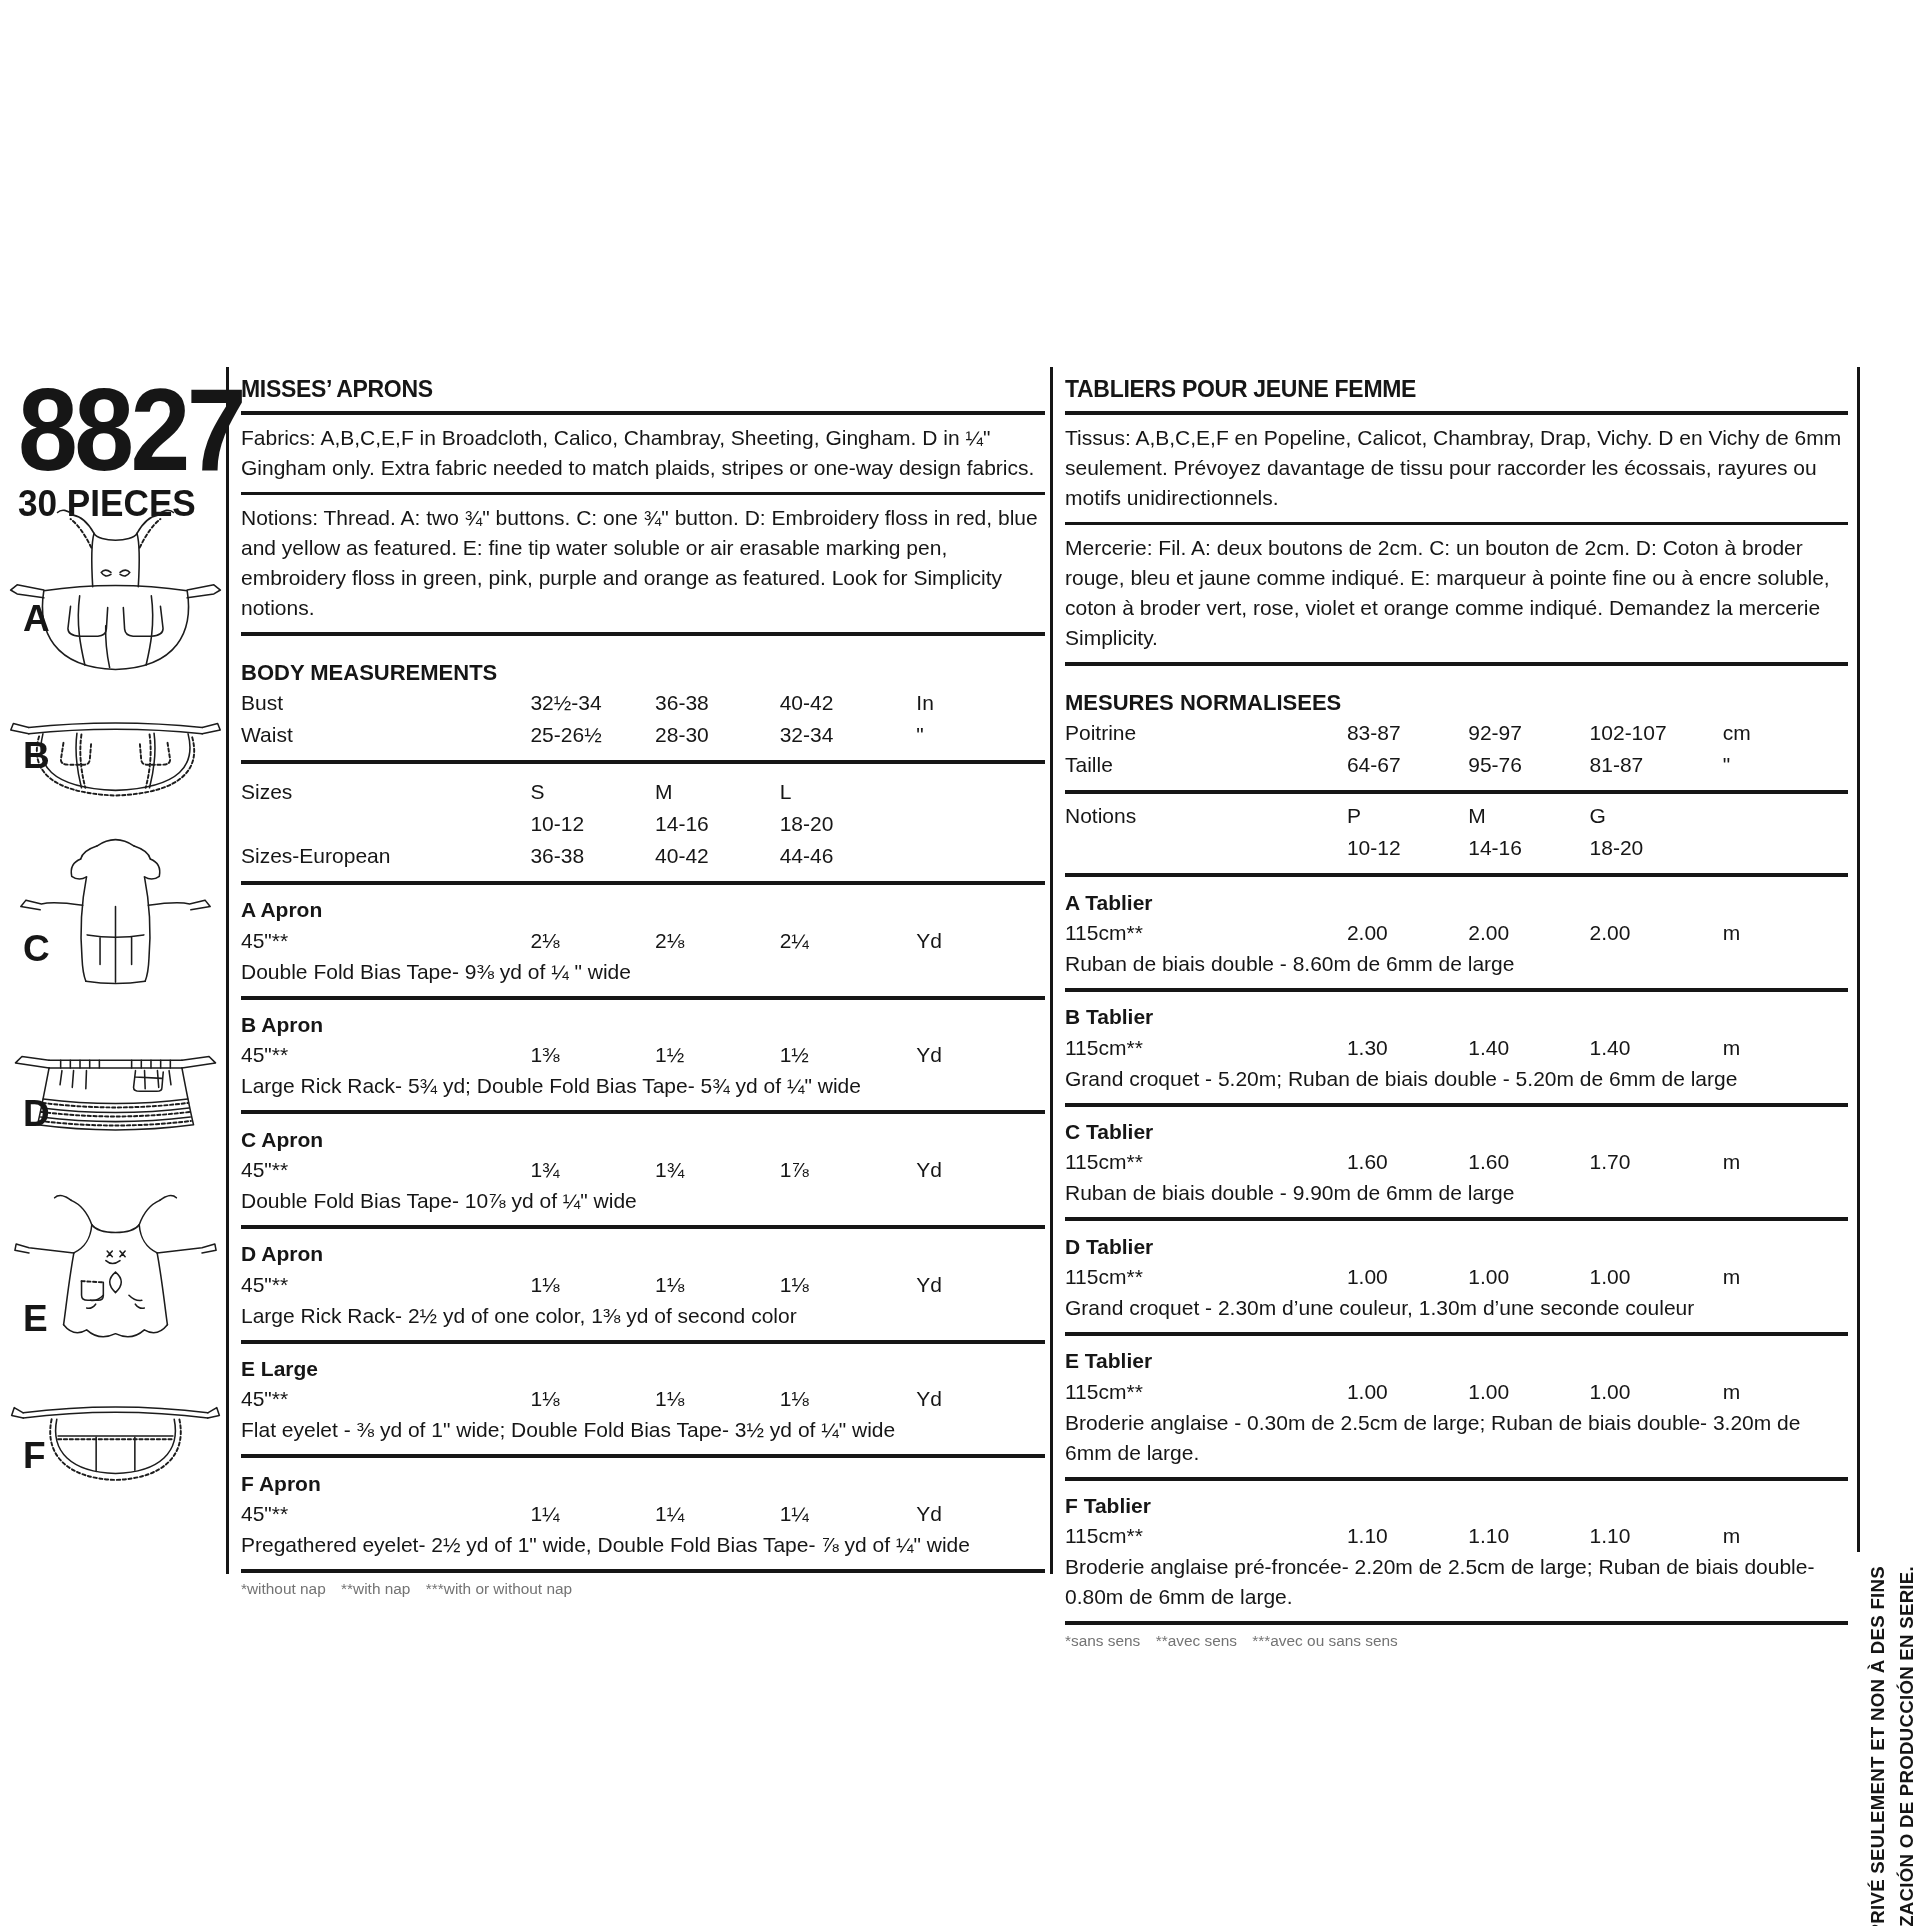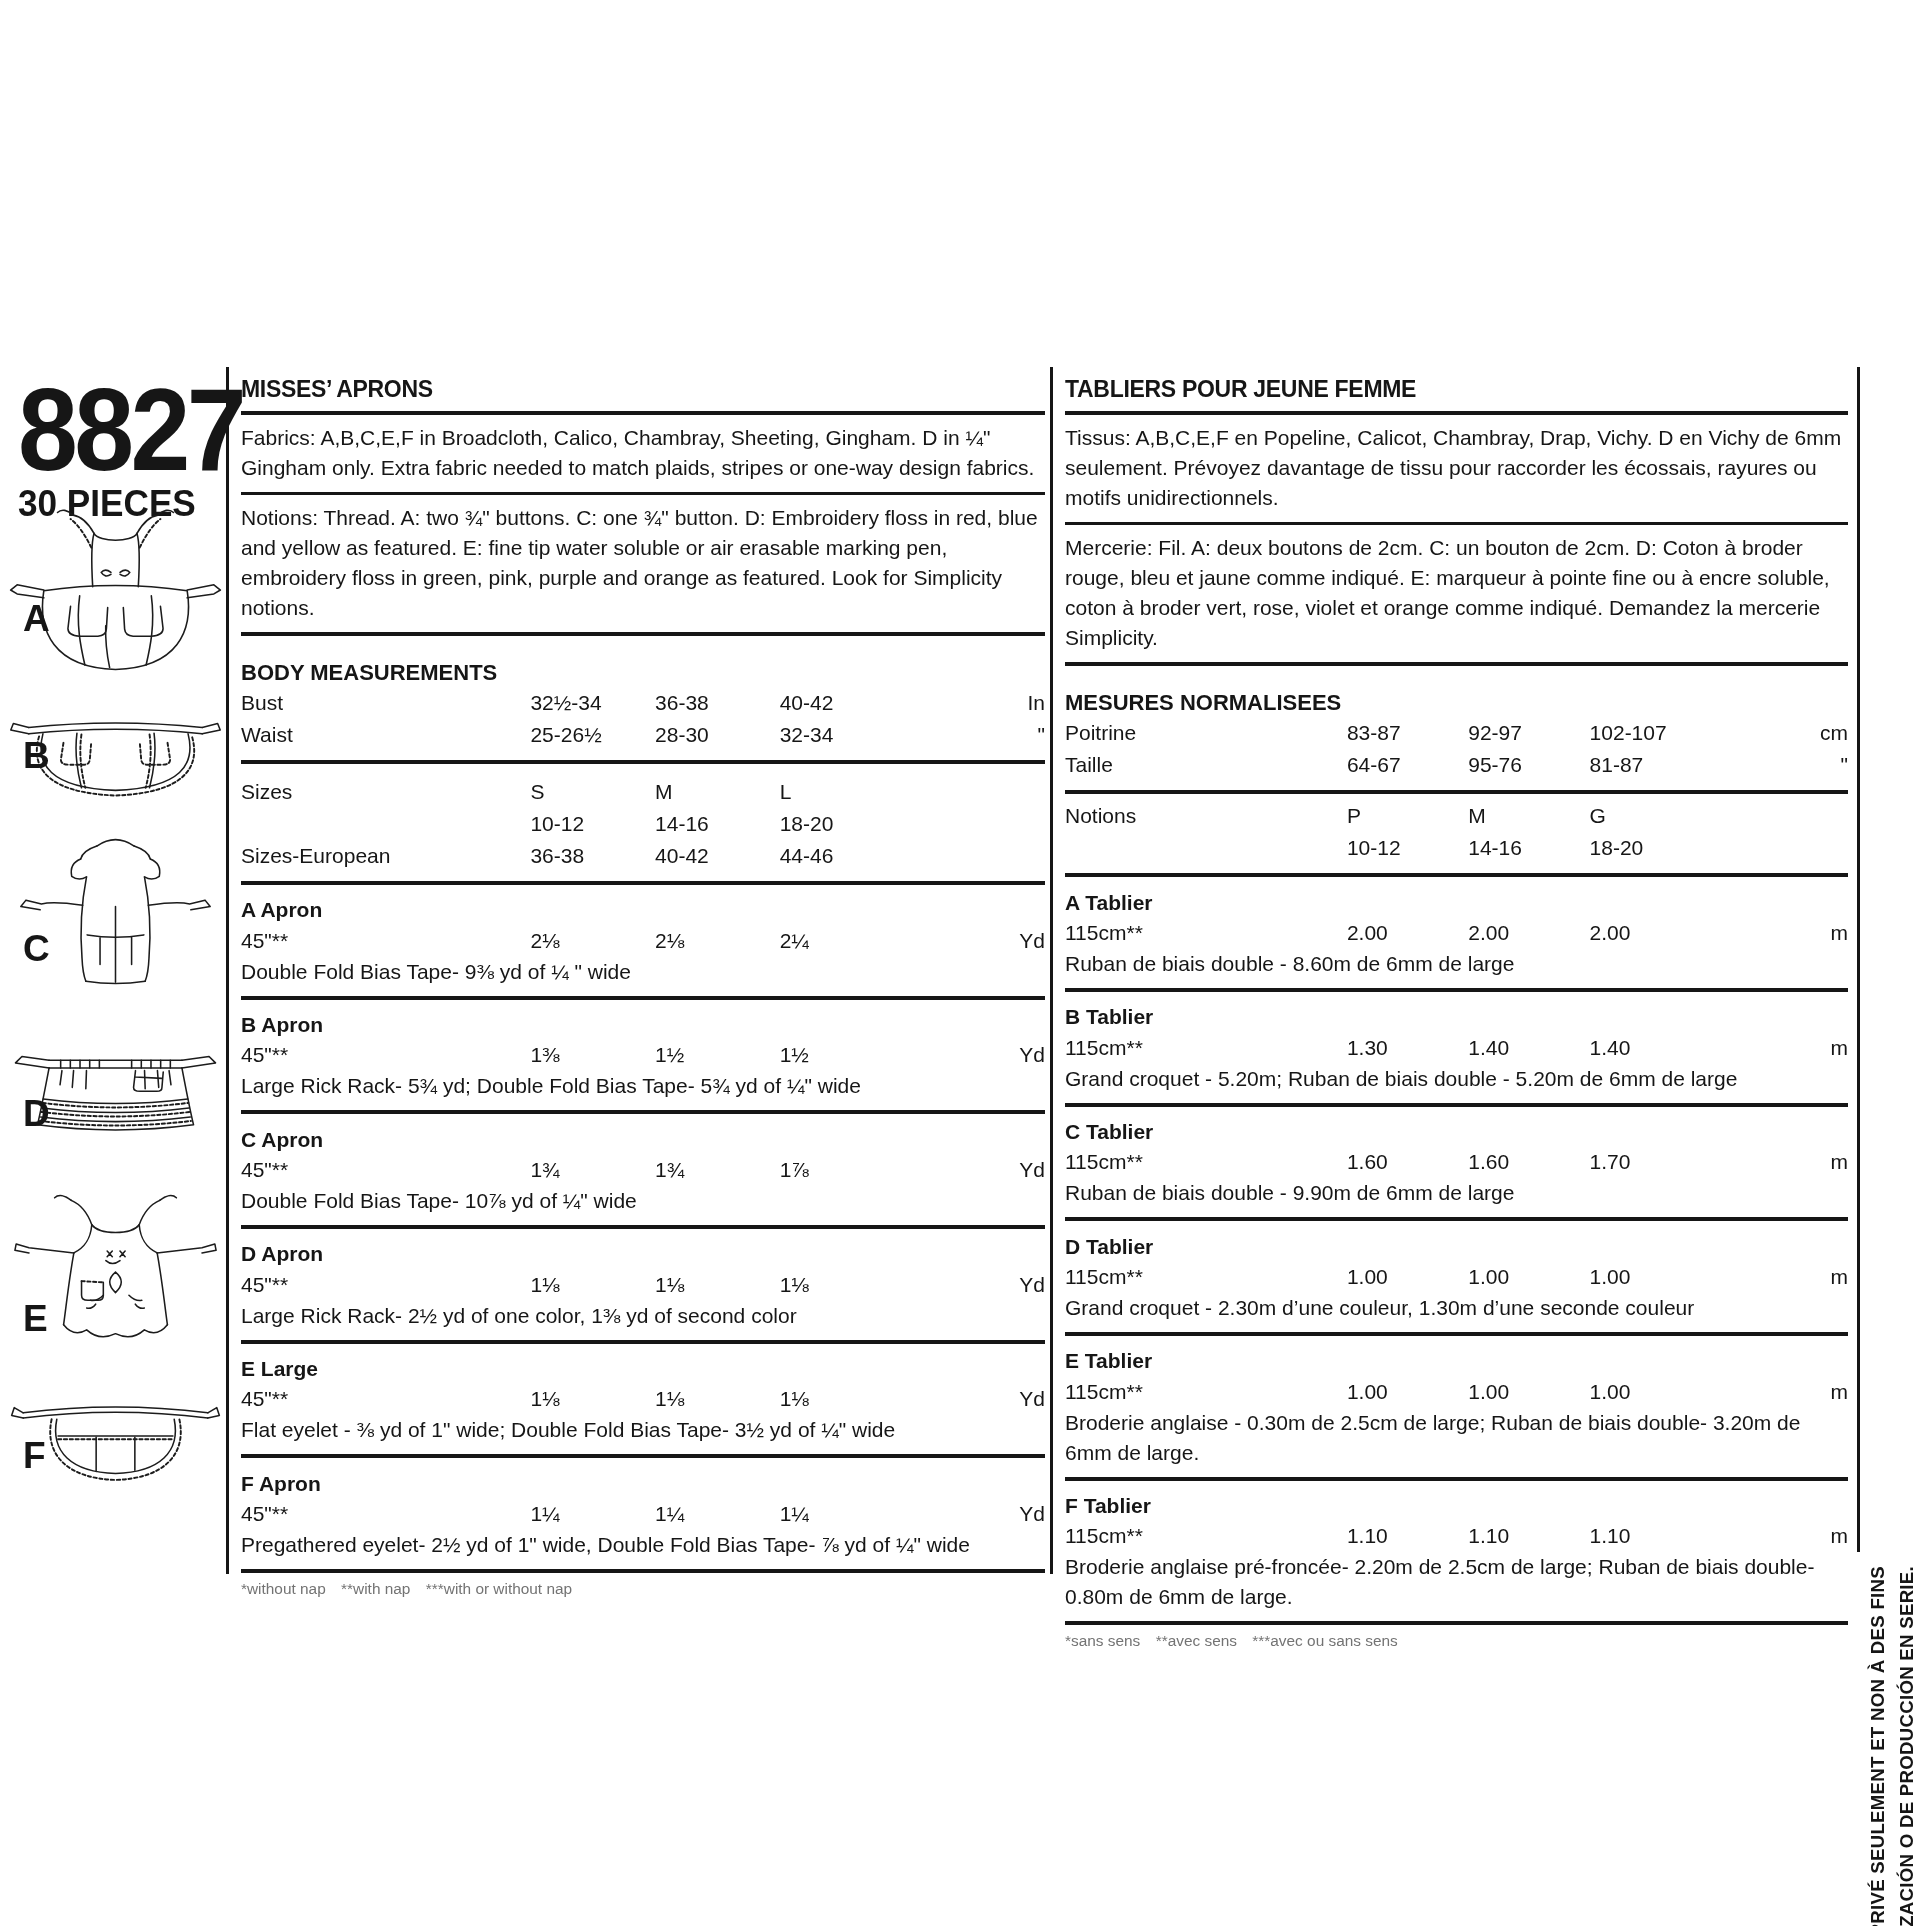--- a/index.html
+++ b/index.html
@@ -26,21 +26,21 @@
 
   
   .col{position:absolute;top:376px}
   #en{left:241px;width:804px}
   #fr{left:1065px;width:783px}
   .h1{font-size:23px;font-weight:700;line-height:26px;letter-spacing:-0.3px}
   .hr{height:3.9px;background:#161616;margin-top:9px}
   .txt{font-size:21px;line-height:30px;margin-top:7.7px}
   .h2{font-size:22px;font-weight:700;line-height:28px;margin-top:23px}
   .grid{display:grid;grid-template-columns:36% 15.5% 15.5% 17% 1fr;font-size:21px;line-height:32px}
-  .grid .u{text-align:right}
+  .grid .u{}
   .ap-name{font-size:21px;font-weight:700;line-height:29.5px;margin-top:10.3px}
   .ap-notions{font-size:21px;line-height:30px;margin-bottom:5.1px}
   .b{font-weight:400}
   .foot{font-size:15.4px;line-height:22px;margin-top:5.1px;color:#737373}
 
   
   .side{position:absolute;white-space:nowrap;font-size:18.6px;font-weight:600;letter-spacing:0.3px;
         transform-origin:100% 100%;transform:rotate(-90deg)}
   #side1{right:37px;bottom:360px}
   #side2{right:7.7px;bottom:360px}

